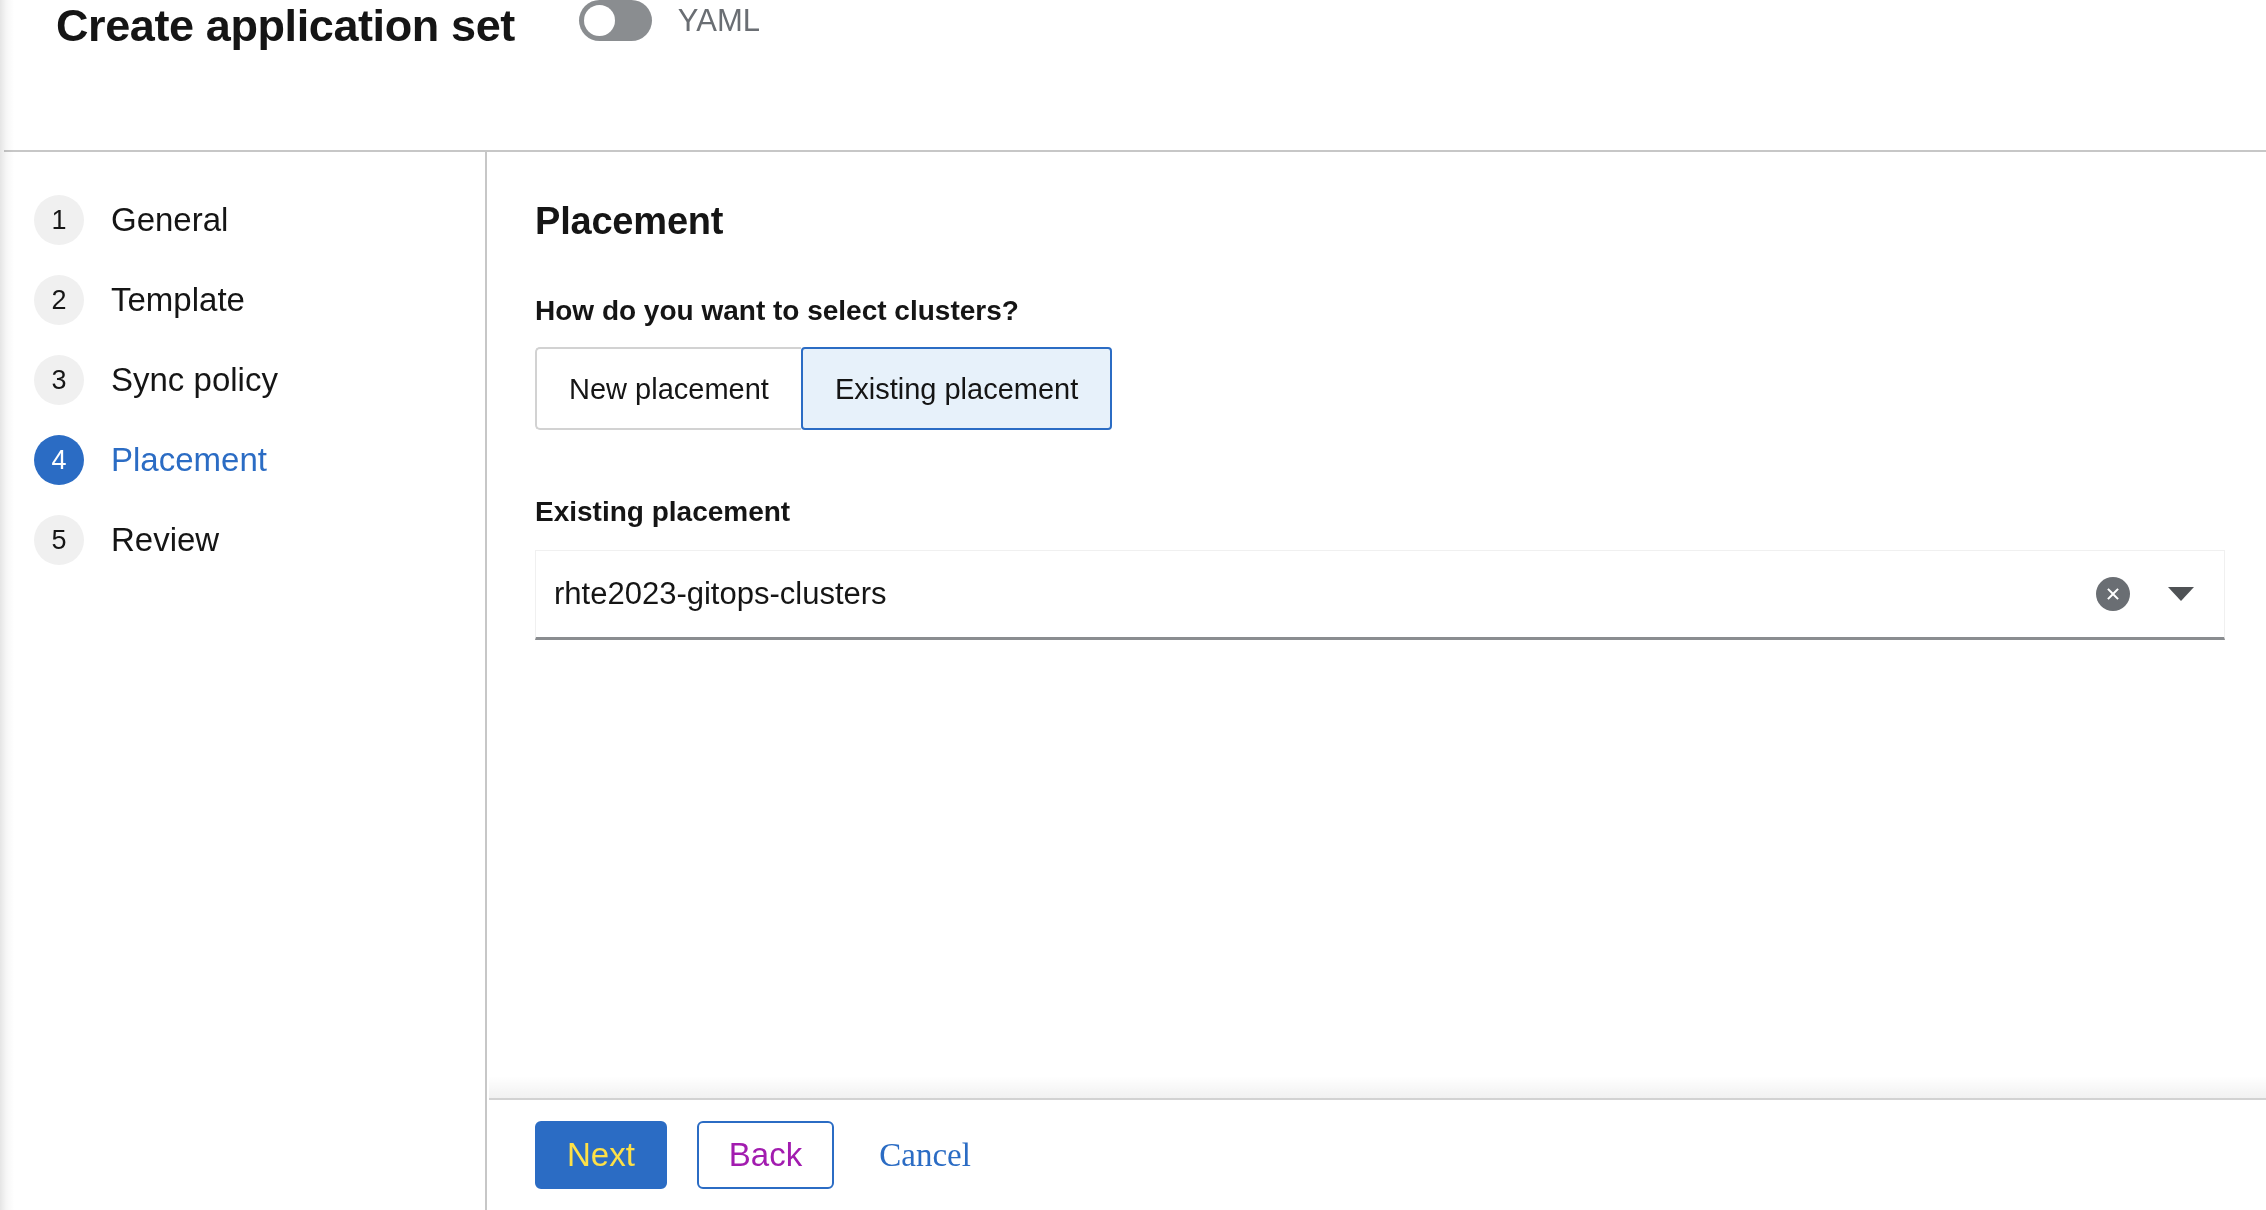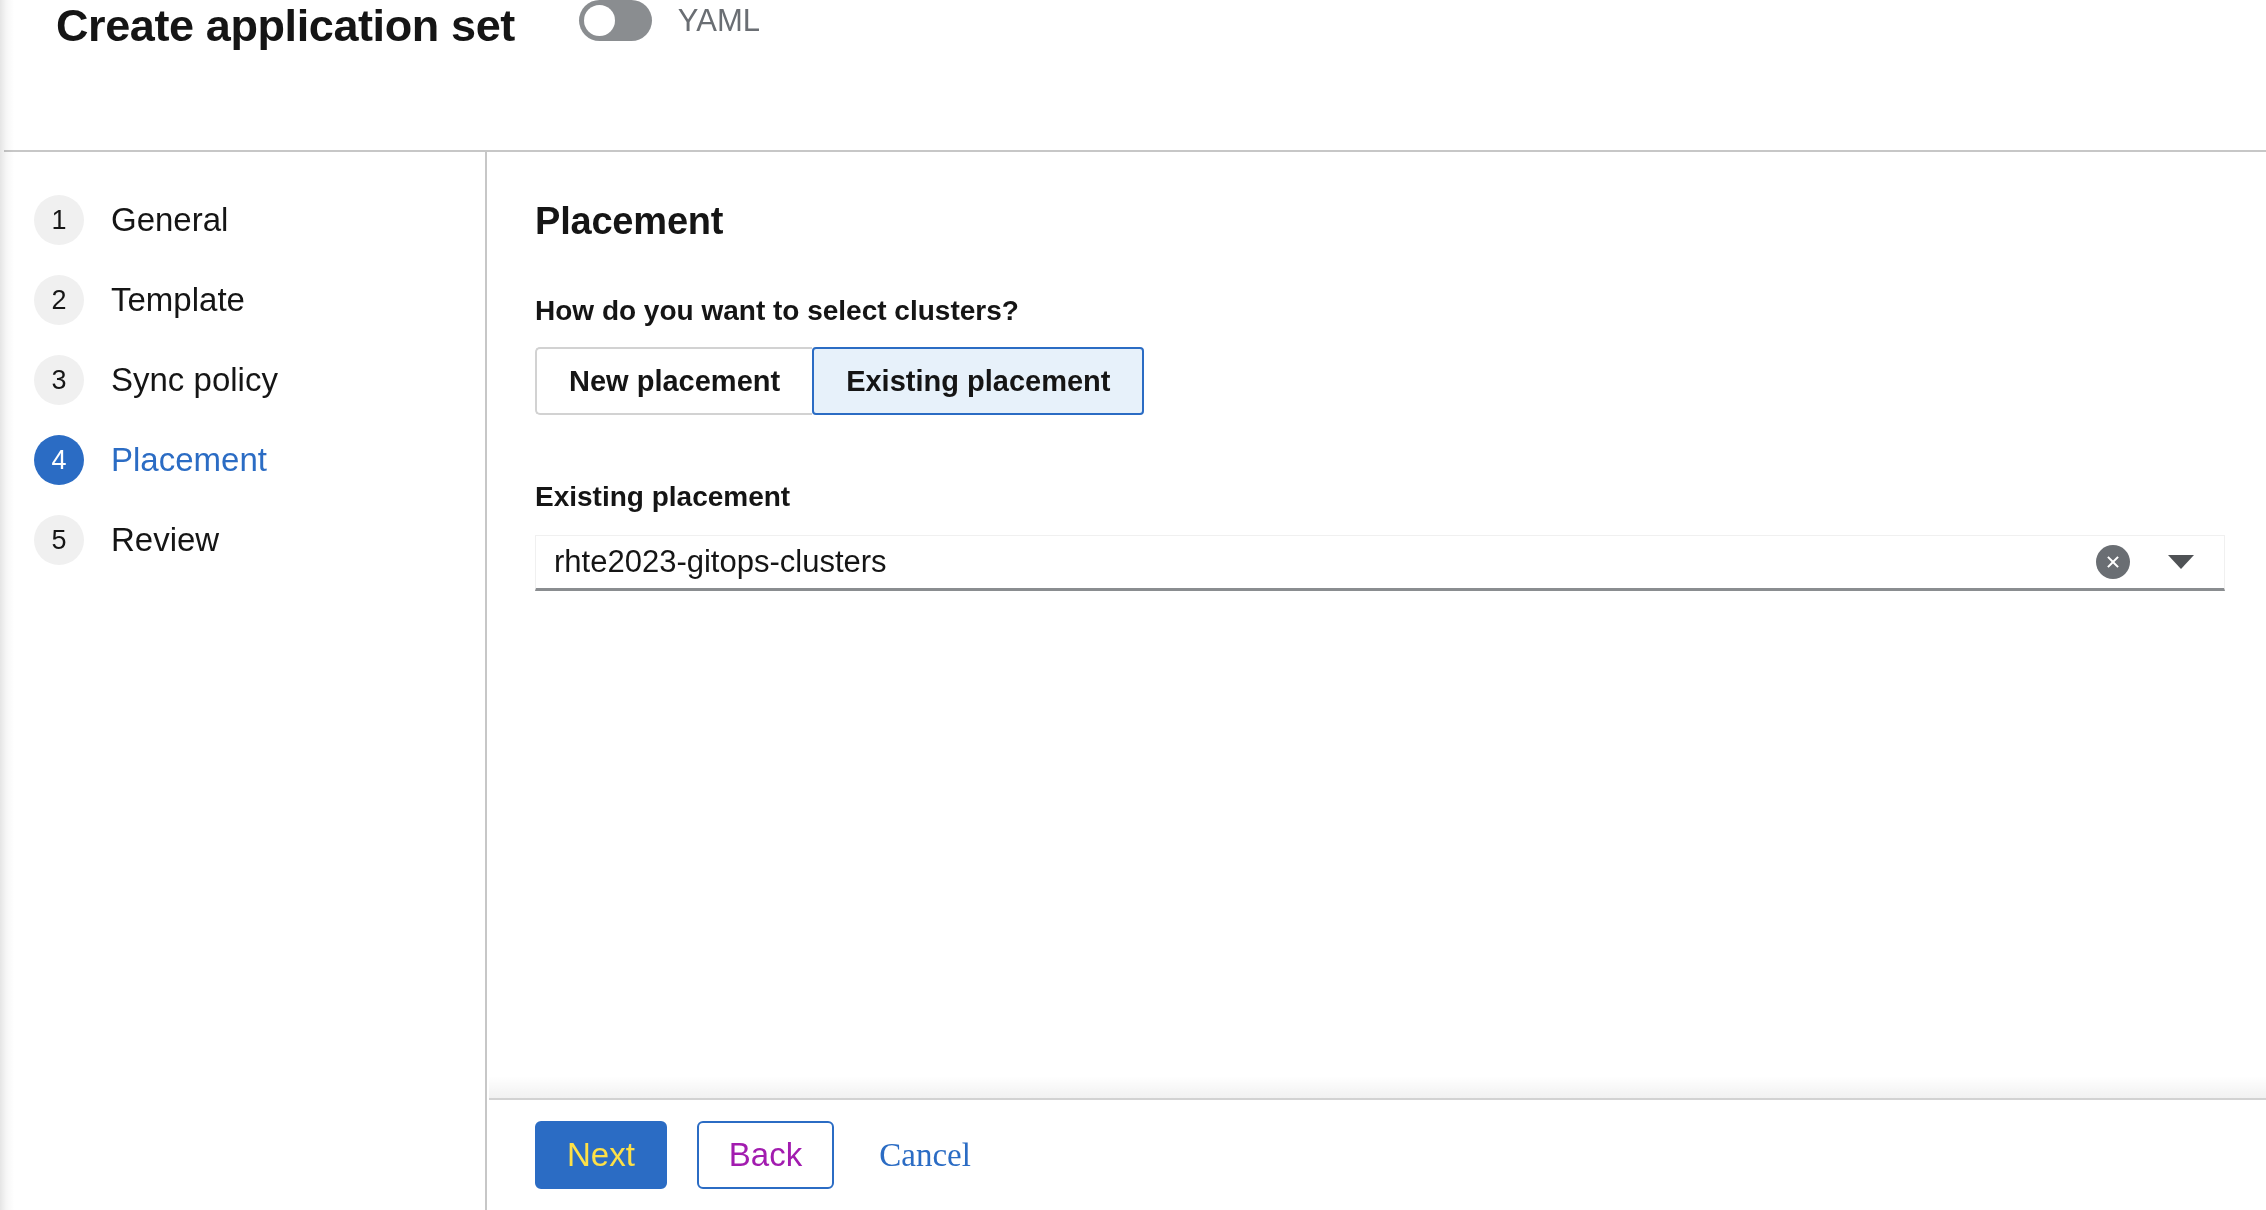--- a/index.html
+++ b/index.html
@@ -164,26 +164,25 @@
     display: inline-flex;
     margin-bottom: 66px;
   }
   .toggle-btn {
     font-family: "Liberation Sans", sans-serif;
     font-size: 29px;
     color: #151515;
     background: #ffffff;
     border: 2px solid #d2d2d2;
     padding: 0 32px;
-    height: 68px;
+    height: 83px;
     line-height: 64px;
     cursor: pointer;
     box-sizing: border-box;
     white-space: nowrap;
-    font-weight: bold;
   }
   .toggle-btn:first-child {
     border-radius: 5px 0 0 5px;
     border-right: none;
   }
   .toggle-btn:last-child {
     border-radius: 0 5px 5px 0;
   }
   .toggle-btn.selected {
     background: #e7f1fa;
@@ -197,21 +196,21 @@
   
   .select-label {
     font-size: 28px;
     font-weight: 700;
     color: #151515;
     margin-bottom: 22px;
   }
   .select-toggle {
     position: relative;
     width: 1690px;
-    height: 56px;
+    height: 90px;
     background: #ffffff;
     border: 1px solid #f0f0f0;
     border-bottom: 3px solid #8a8d90;
     box-sizing: border-box;
     display: flex;
     align-items: center;
     cursor: text;
     gap: 8px;
   }
   .select-value {

